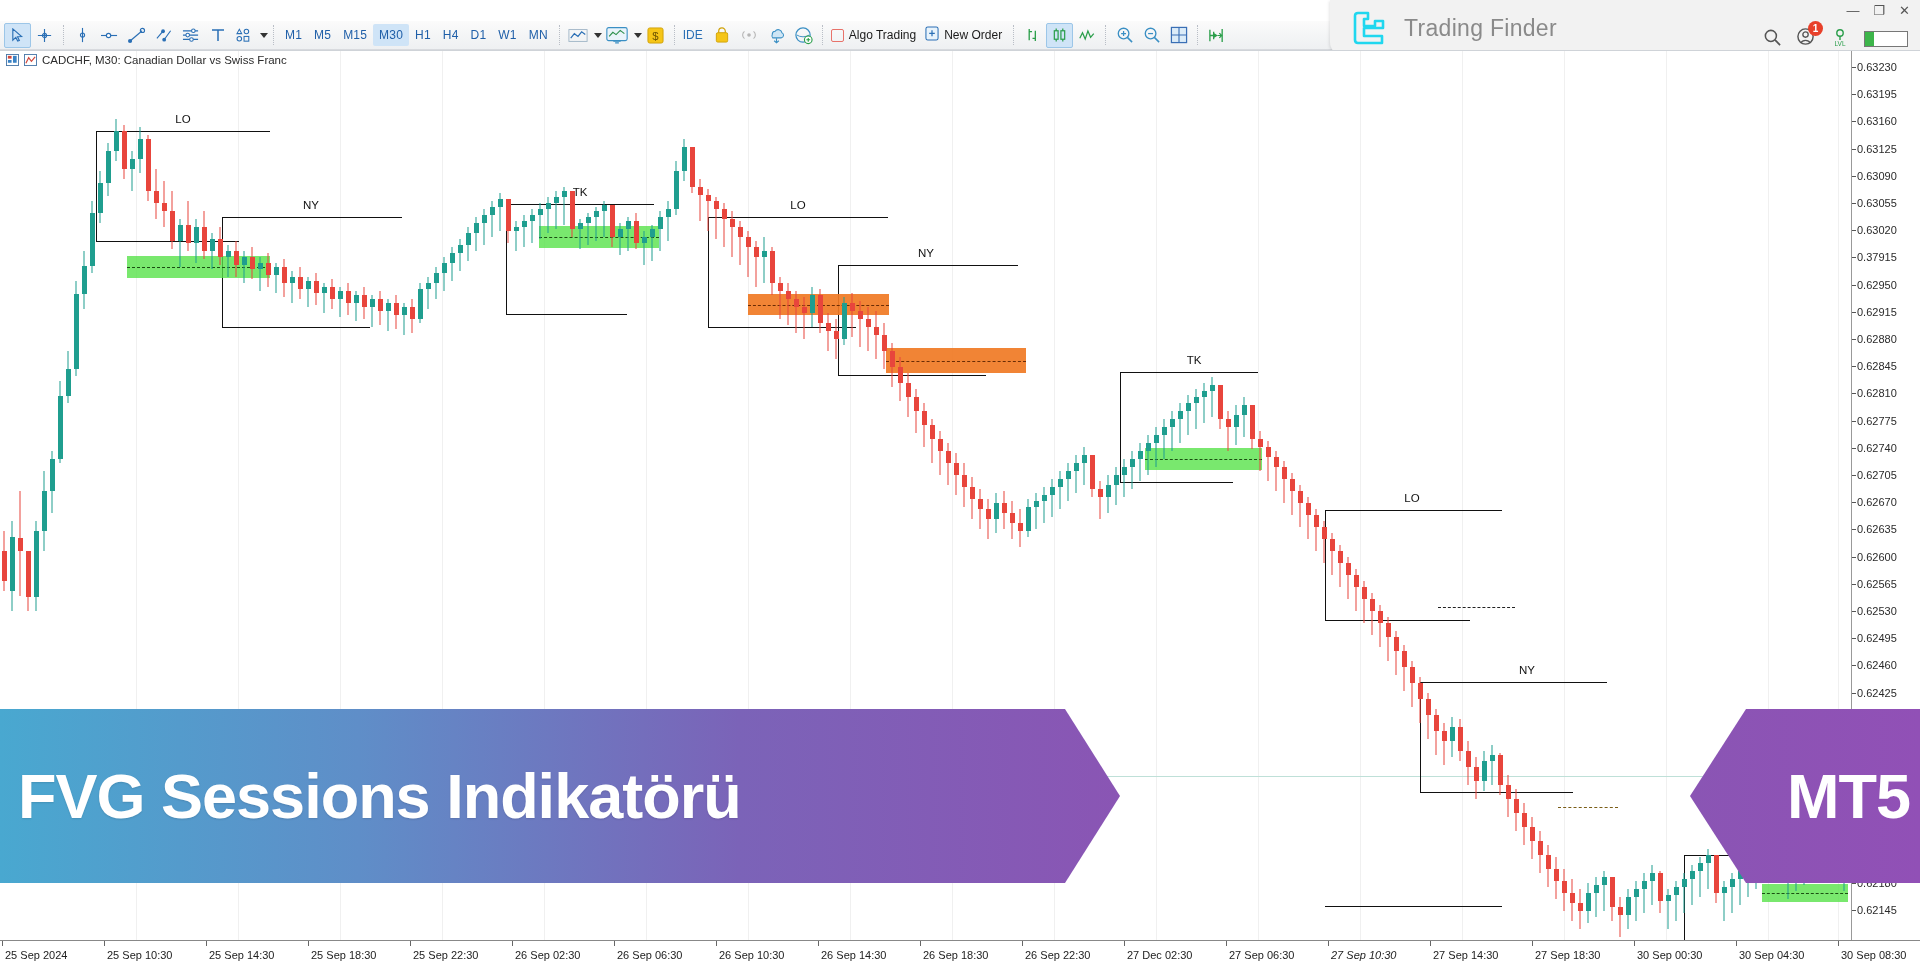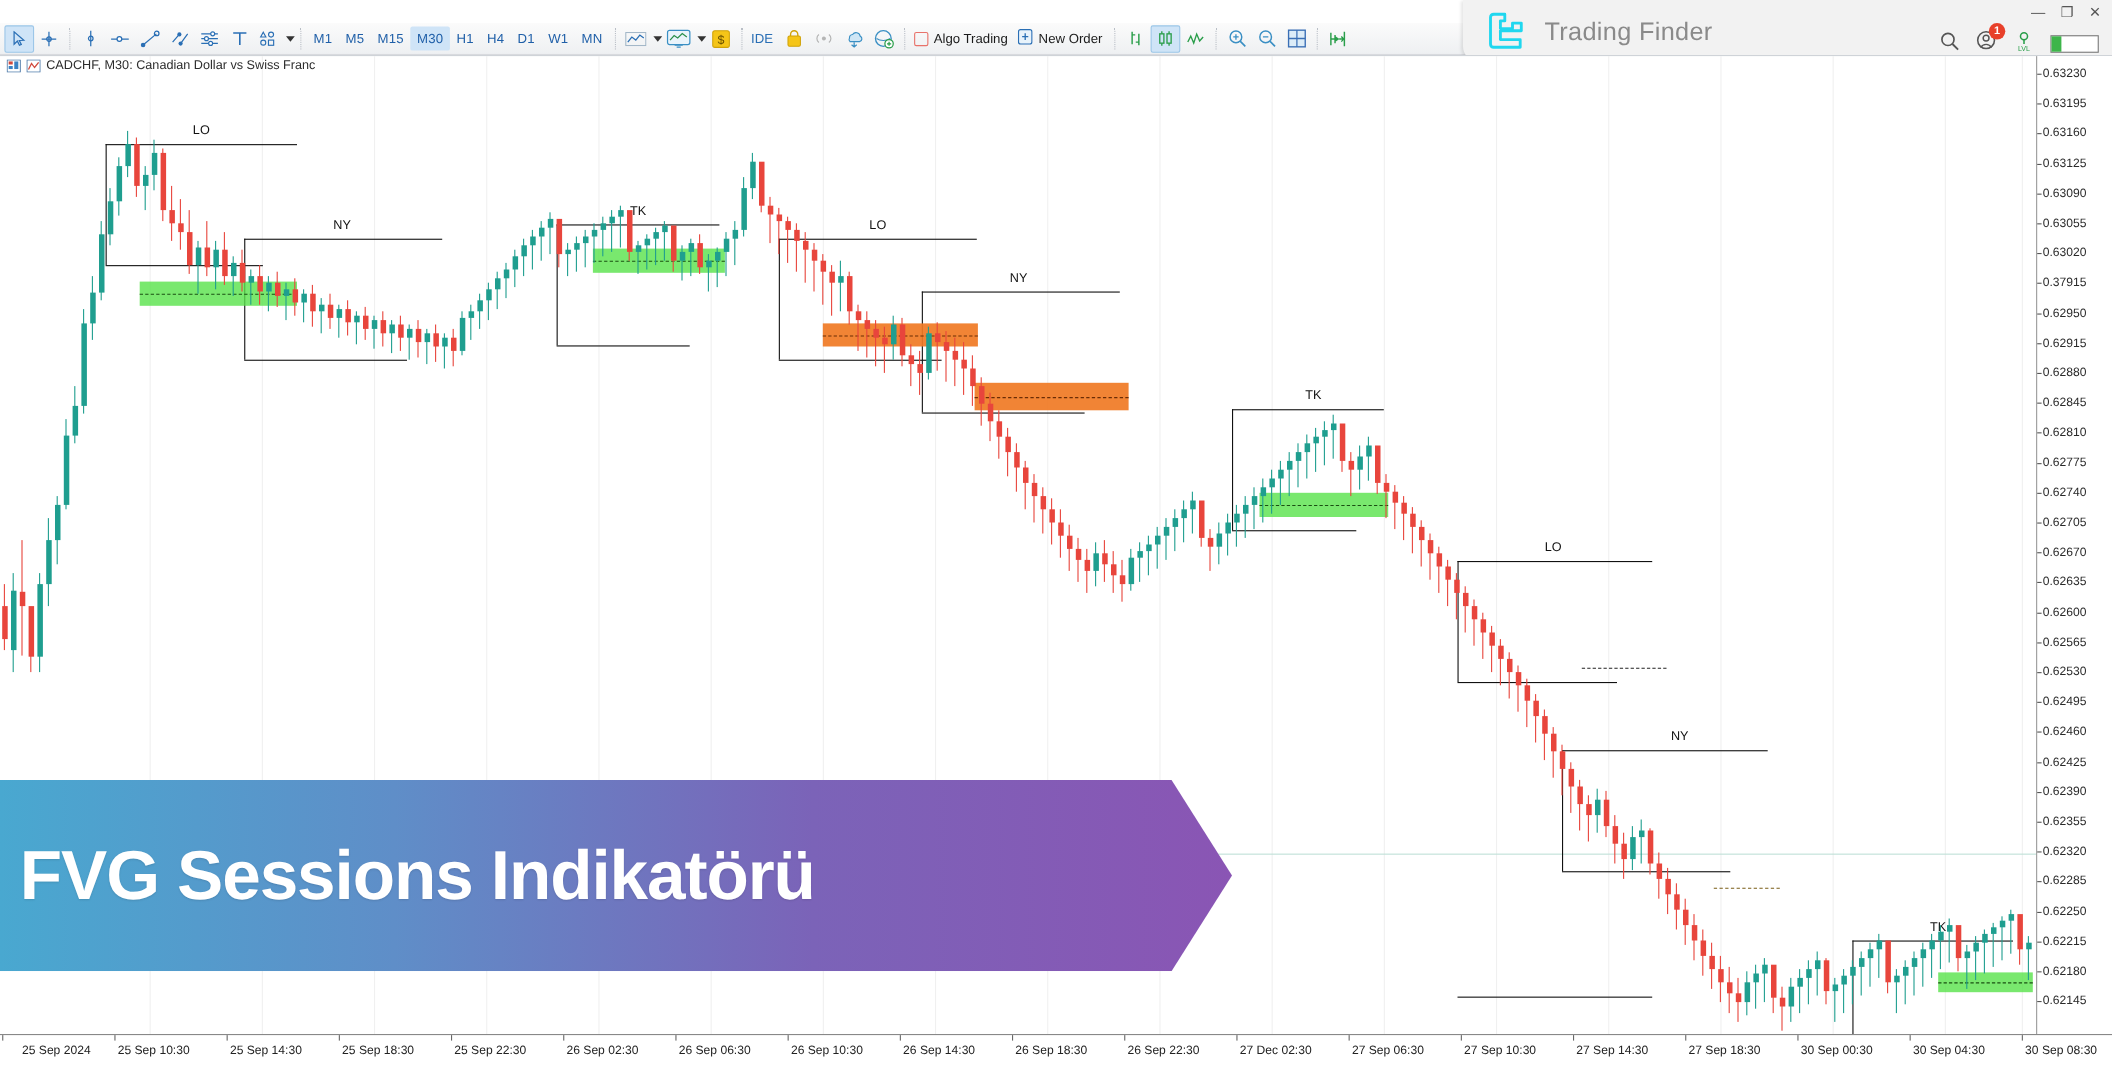--- a/index.html
+++ b/index.html
@@ -1497,21 +1497,21 @@
           <div class="tick" style="top: 832px;"></div>
           <div class="pl" style="top: 832px;">0.62180</div>
           <div class="tick" style="top: 859.2px;"></div>
           <div class="pl" style="top: 859.2px;">0.62145</div>
         </div>
     </div>
 
     <div class="timeaxis">
       <div id="time-layer">
           <div class="tk" style="left: 2px;"></div>
-          <div class="tl" style="left: 20px;">25 Sep 2024</div>
+          <div class="tl" style="left: 5px;">25 Sep 2024</div>
           <div class="tk" style="left: 104px;"></div>
           <div class="tl" style="left: 107px;">25 Sep 10:30</div>
           <div class="tk" style="left: 206px;"></div>
           <div class="tl" style="left: 209px;">25 Sep 14:30</div>
           <div class="tk" style="left: 308px;"></div>
           <div class="tl" style="left: 311px;">25 Sep 18:30</div>
           <div class="tk" style="left: 410px;"></div>
           <div class="tl" style="left: 413px;">25 Sep 22:30</div>
           <div class="tk" style="left: 512px;"></div>
           <div class="tl" style="left: 515px;">26 Sep 02:30</div>
@@ -1523,32 +1523,35 @@
           <div class="tl" style="left: 821px;">26 Sep 14:30</div>
           <div class="tk" style="left: 920px;"></div>
           <div class="tl" style="left: 923px;">26 Sep 18:30</div>
           <div class="tk" style="left: 1022px;"></div>
           <div class="tl" style="left: 1025px;">26 Sep 22:30</div>
           <div class="tk" style="left: 1124px;"></div>
           <div class="tl" style="left: 1127px;">27 Dec 02:30</div>
           <div class="tk" style="left: 1226px;"></div>
           <div class="tl" style="left: 1229px;">27 Sep 06:30</div>
           <div class="tk" style="left: 1328px;"></div>
-          <div class="tl" style="left: 1331px;">27 Sep 10:30</div>
+          <div class="tl" style="left: 1331px; font-style: italic;">27 Sep 10:30</div>
           <div class="tk" style="left: 1430px;"></div>
           <div class="tl" style="left: 1433px;">27 Sep 14:30</div>
           <div class="tk" style="left: 1532px;"></div>
           <div class="tl" style="left: 1535px;">27 Sep 18:30</div>
           <div class="tk" style="left: 1634px;"></div>
           <div class="tl" style="left: 1637px;">30 Sep 00:30</div>
           <div class="tk" style="left: 1736px;"></div>
           <div class="tl" style="left: 1739px;">30 Sep 04:30</div>
           <div class="tk" style="left: 1838px;"></div>
           <div class="tl" style="left: 1841px;">30 Sep 08:30</div>
         </div>
     </div>
 
     <div class="banner-left">
       <div class="txt">FVG Sessions Indikatörü</div>
     </div>
+    <div class="banner-right">
+      <div class="txt">MT5</div>
+    </div>
   </div>
 
 </div>
 
 </body></html>

